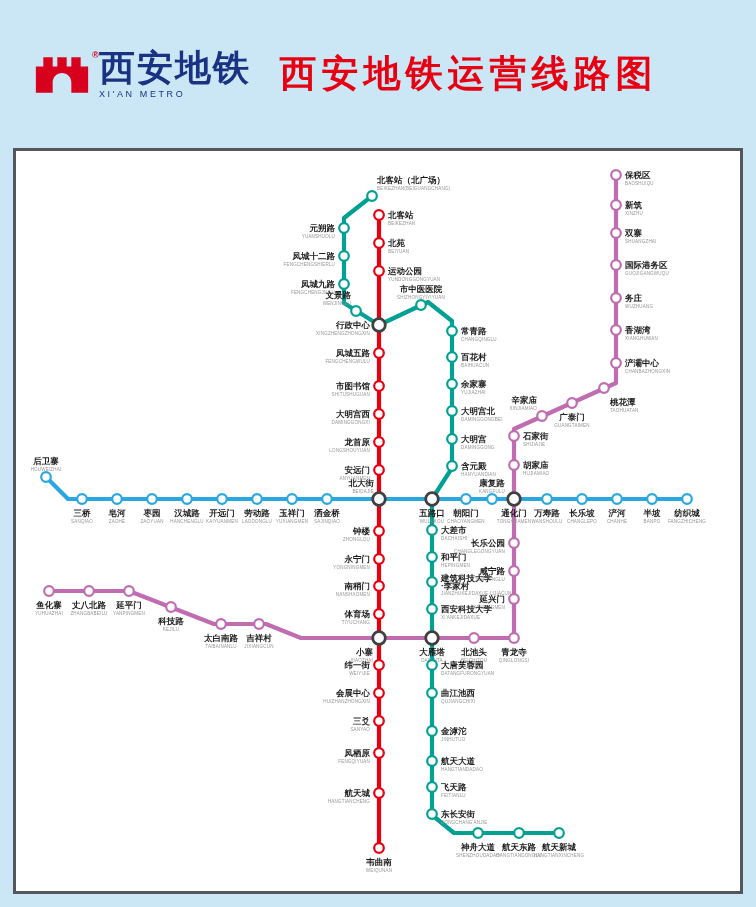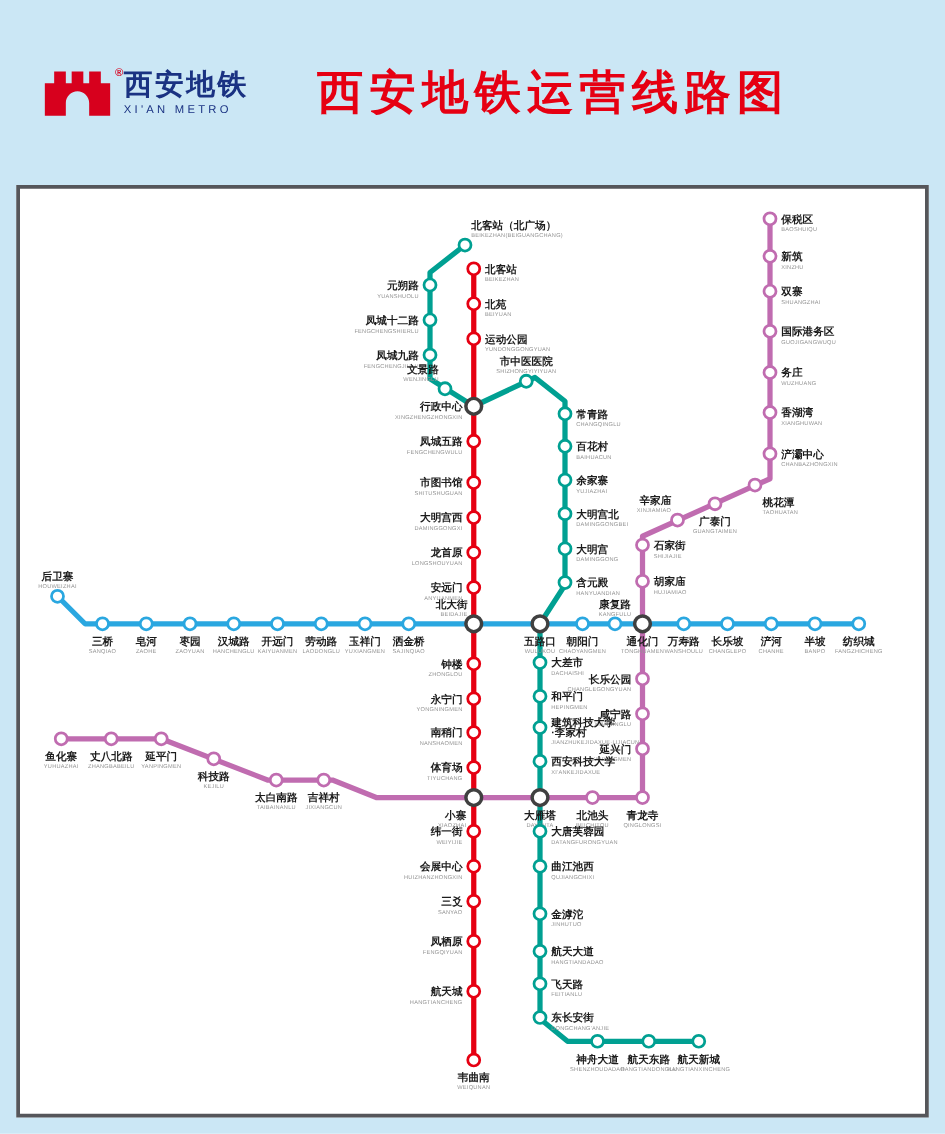--- a/index.html
+++ b/index.html
@@ -6,21 +6,21 @@
   html,body{margin:0;padding:0;}
   body{
     width:756px;height:907px;position:relative;overflow:hidden;
     background:var(--page-bg,#cbe7f5);
     font-family:"Liberation Sans","DejaVu Sans",sans-serif;
   }
   .header{height:148px;display:flex;align-items:center;padding-left:34px;box-sizing:border-box;}
   .logo{display:flex;align-items:center;gap:9px;position:relative;flex:0 0 auto;}
   .logo-icon{width:56px;height:42px;display:block;}
   .logo-reg{position:absolute;top:0px;left:58px;font-size:9px;font-weight:bold;color:var(--logo-red,#d7001d);}
-  .logo-cn{font-size:23px;font-weight:bold;color:var(--logo-navy,#1a3282);letter-spacing:2px;line-height:1;}
+  .logo-cn{font-size:36px;font-weight:bold;color:var(--logo-navy,#1a3282);letter-spacing:2px;line-height:1;}
   .logo-en{font-size:9px;font-weight:normal;color:var(--logo-navy,#1a3282);letter-spacing:2.6px;margin-top:3px;}
   .title{flex:1;text-align:center;padding-right:70px;margin:0;font-size:37px;font-weight:bold;
          color:var(--title-color,#e60012);letter-spacing:5px;white-space:nowrap;}
   .map-box{position:absolute;left:13px;top:148px;width:730px;height:746px;box-sizing:border-box;
            background:var(--map-bg,#fff);border:3px solid var(--map-border,#55565a);}
   .map-box svg{display:block;width:100%;height:100%;}
   .st-name{font-family:"Liberation Sans","DejaVu Sans",sans-serif;font-size:8.5px;font-weight:bold;fill:#1c1c1c;}
   .st-py{font-family:"Liberation Sans","DejaVu Sans",sans-serif;font-size:4.5px;fill:#949494;letter-spacing:.2px;}
 </style>
 </head>

